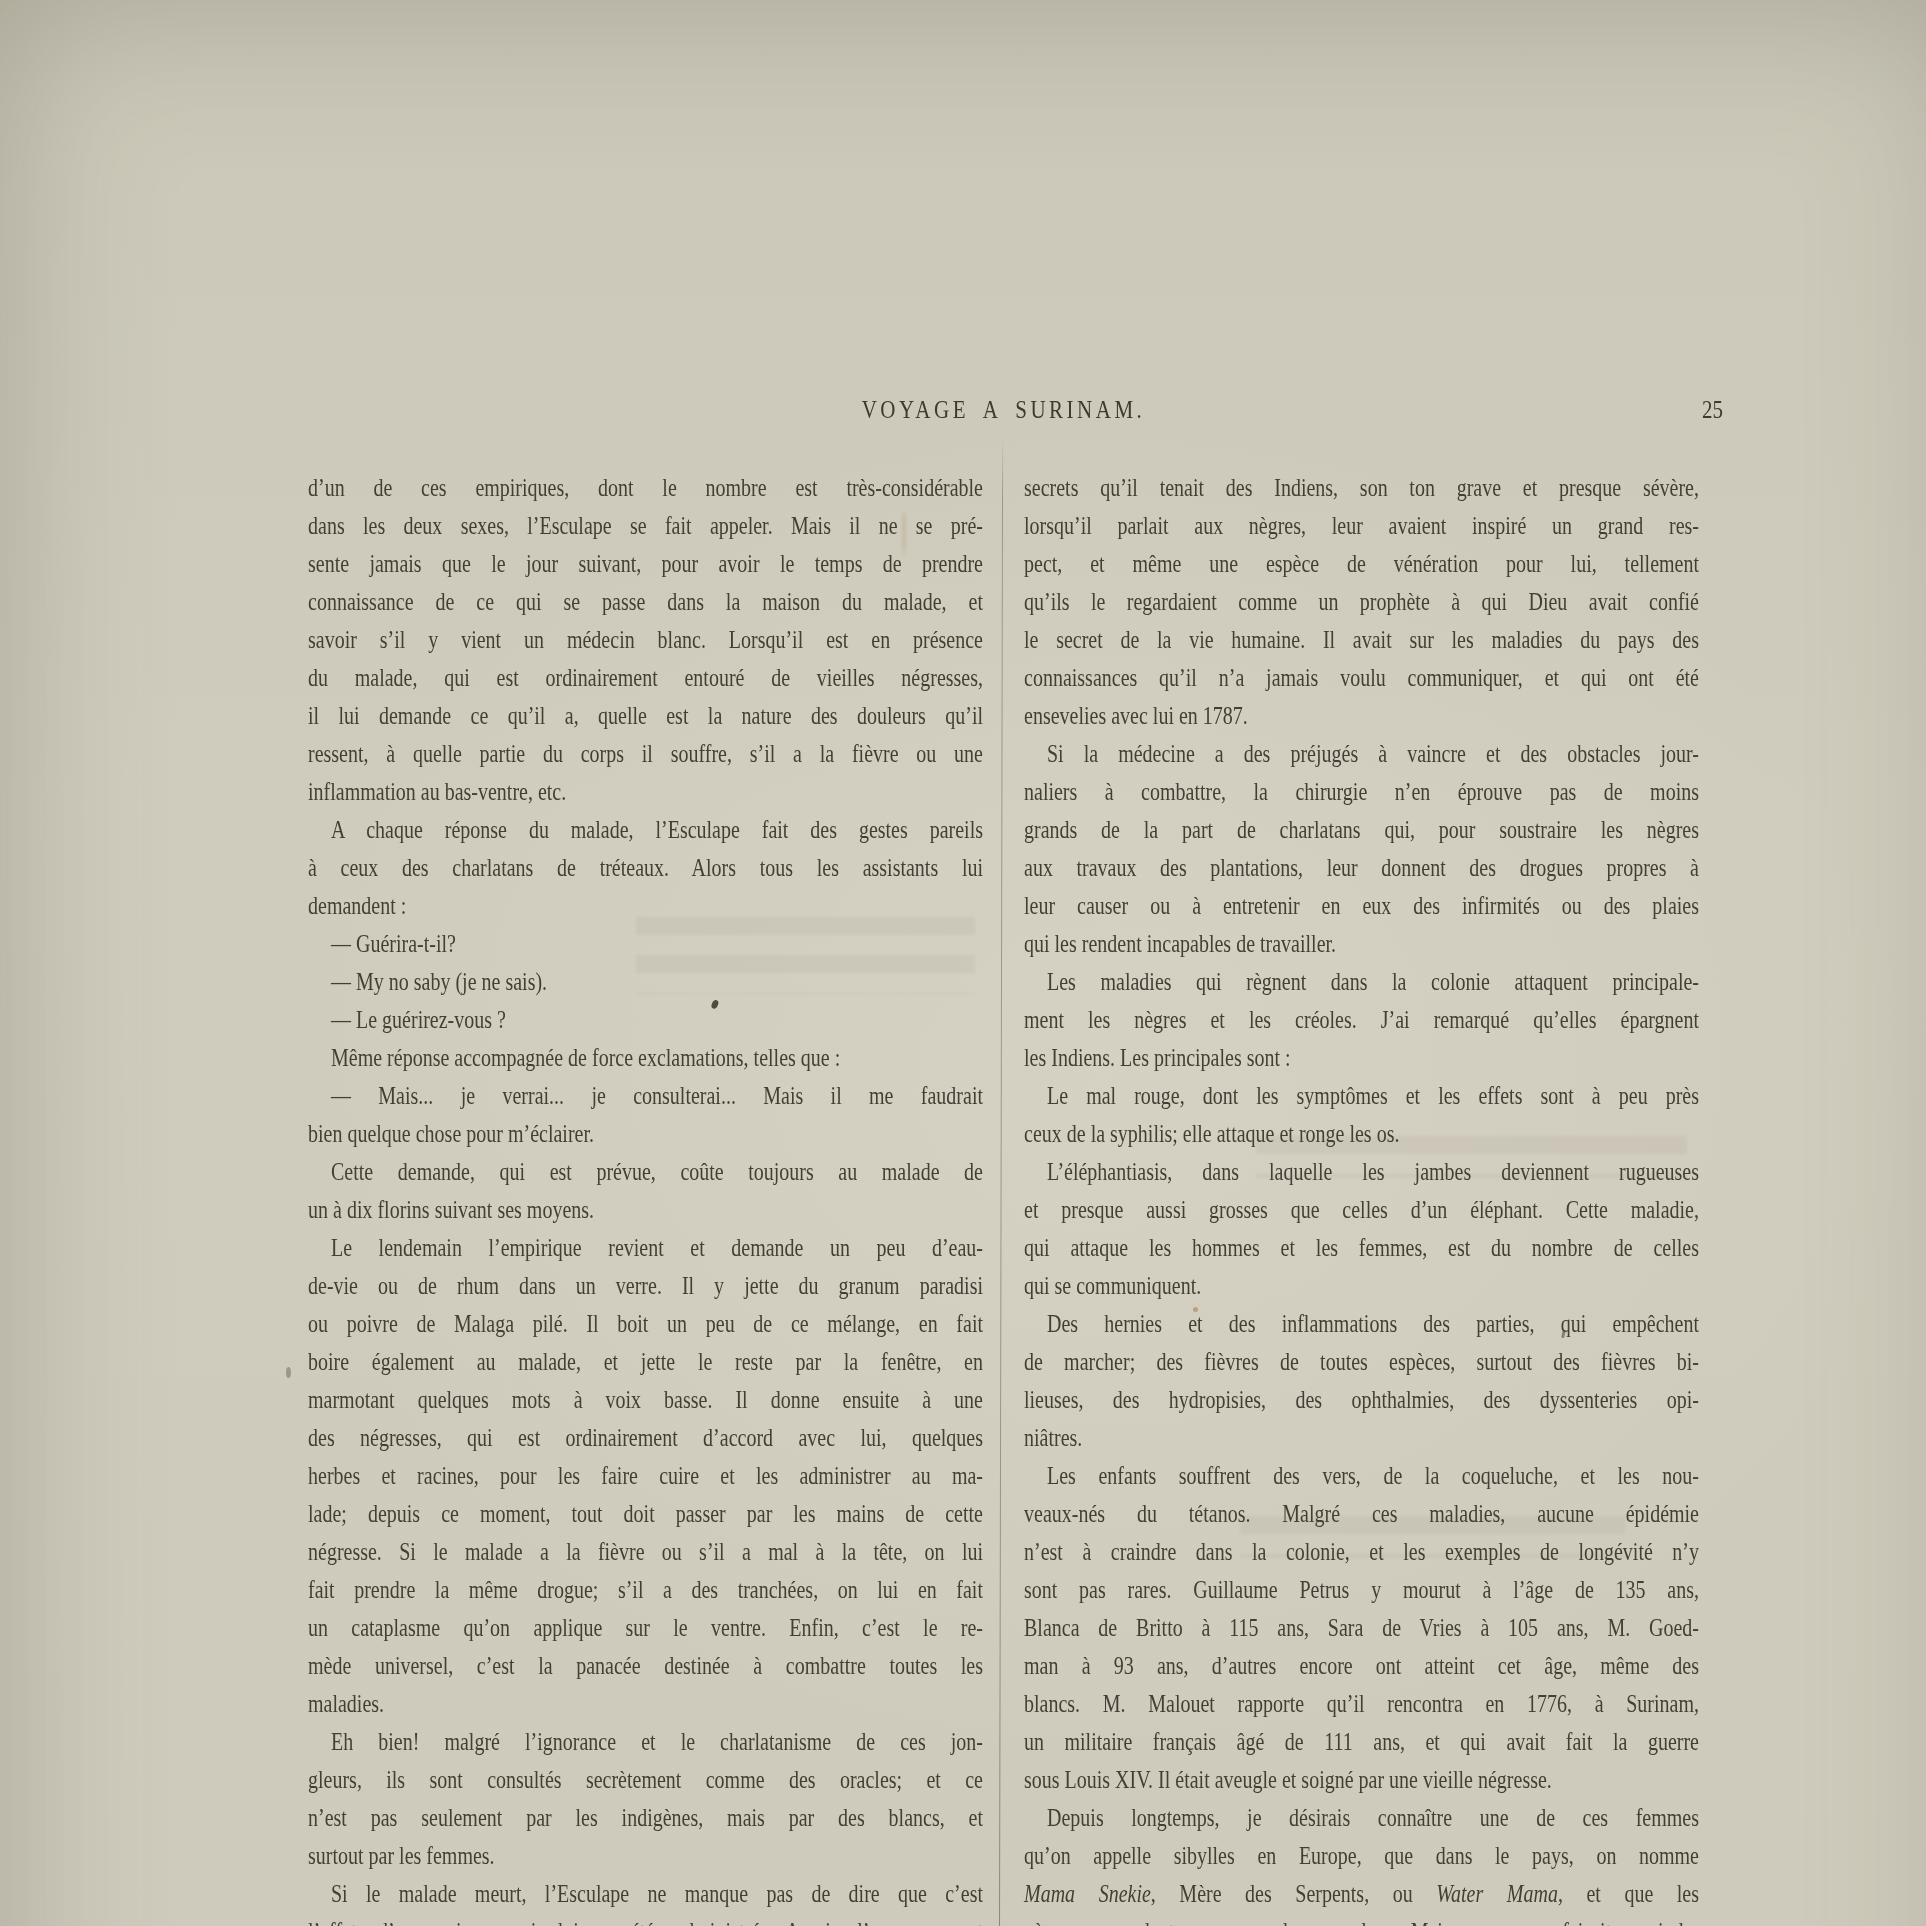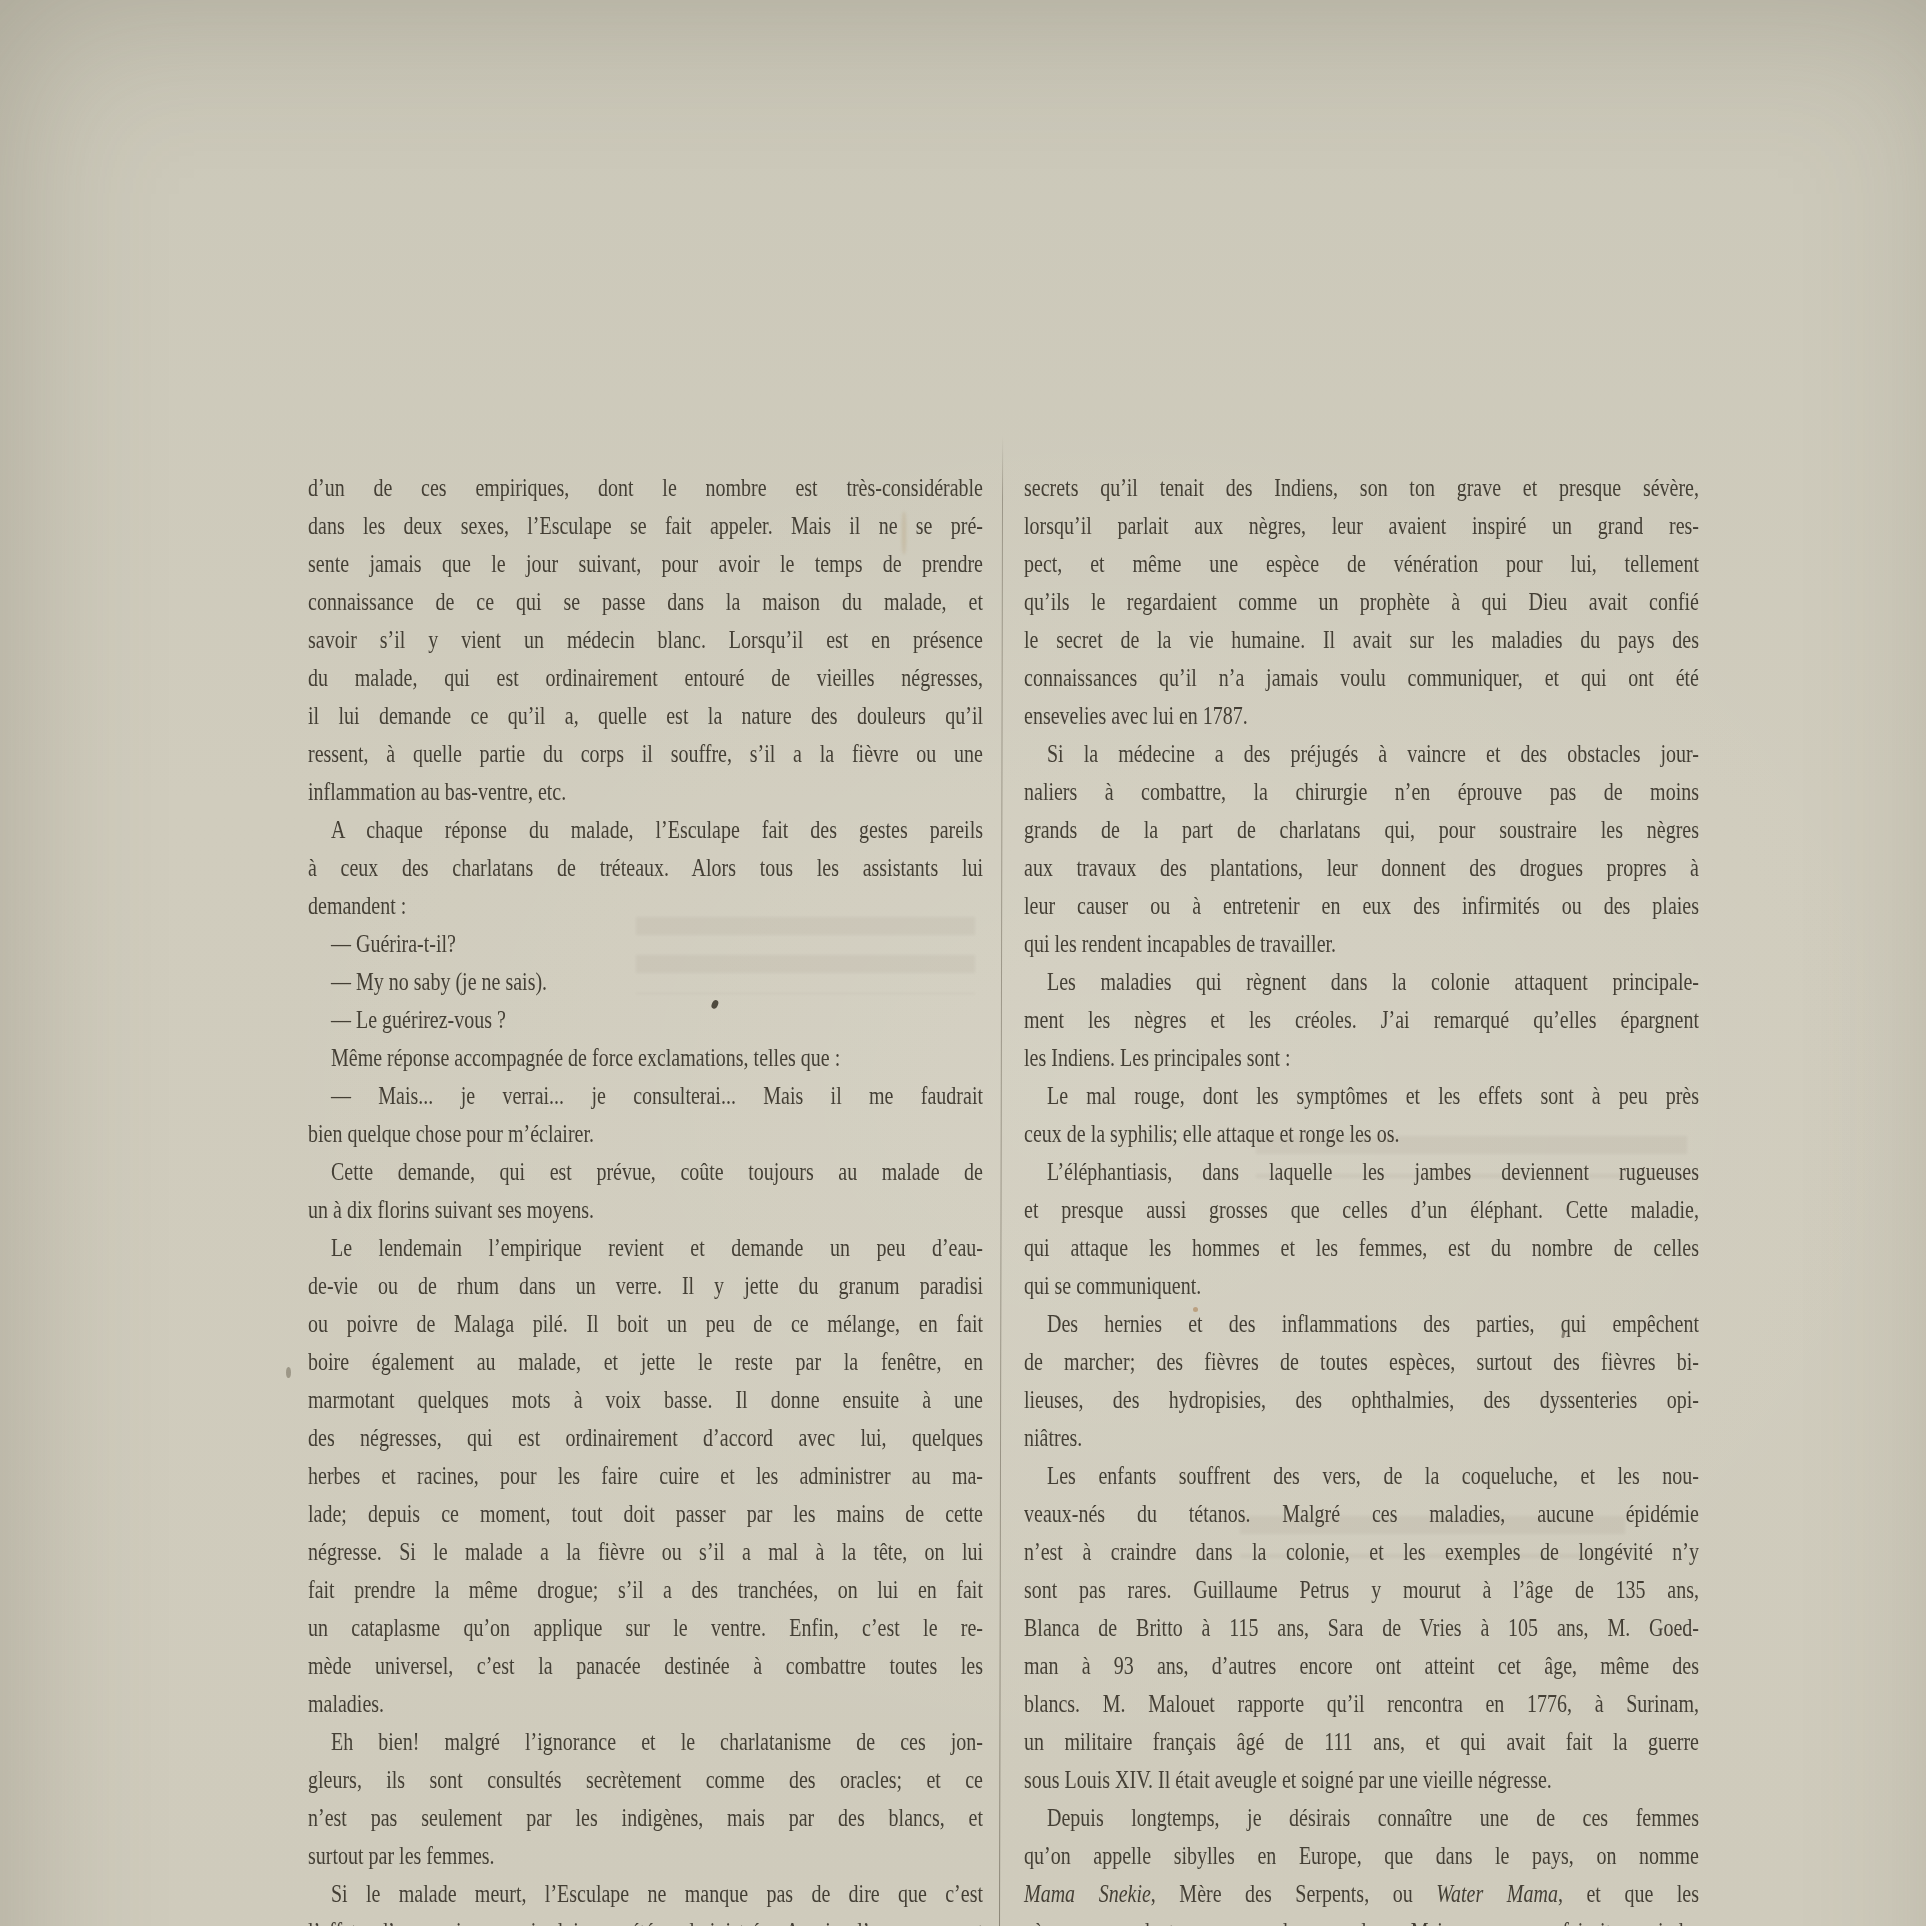--- a/index.html
+++ b/index.html
@@ -66,20 +66,24 @@
   }
   .bleed-1{ left:636px; top:917px; width:339px; height:77px; }
   .bleed-2{ left:1256px; top:1136px; width:431px; height:42px; }
   .bleed-3{ left:1240px; top:1516px; width:385px; height:42px; }
 </style>
 </head>
 <body>
 
 <div class="page">
 
+  <div class="running-header">
+    <div class="header-title">VOYAGE A SURINAM.</div>
+    <div class="page-number">25</div>
+  </div>
 
   <div class="col col-left">
       <div class="line">d’un de ces empiriques, dont le nombre est très-considérable</div>
       <div class="line">dans les deux sexes, l’Esculape se fait appeler. Mais il ne se pré-</div>
       <div class="line">sente jamais que le jour suivant, pour avoir le temps de prendre</div>
       <div class="line">connaissance de ce qui se passe dans la maison du malade, et</div>
       <div class="line">savoir s’il y vient un médecin blanc. Lorsqu’il est en présence</div>
       <div class="line">du malade, qui est ordinairement entouré de vieilles négresses,</div>
       <div class="line">il lui demande ce qu’il a, quelle est la nature des douleurs qu’il</div>
       <div class="line">ressent, à quelle partie du corps il souffre, s’il a la fièvre ou une</div>

